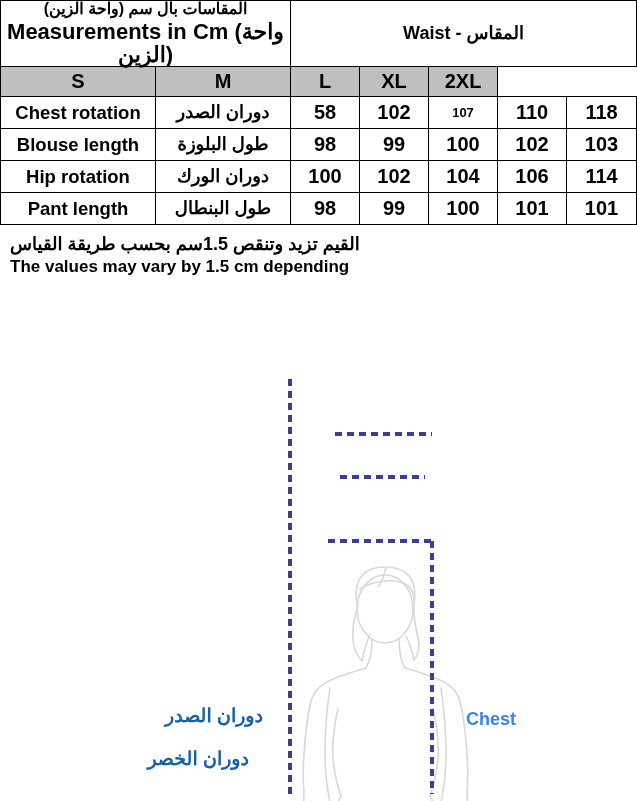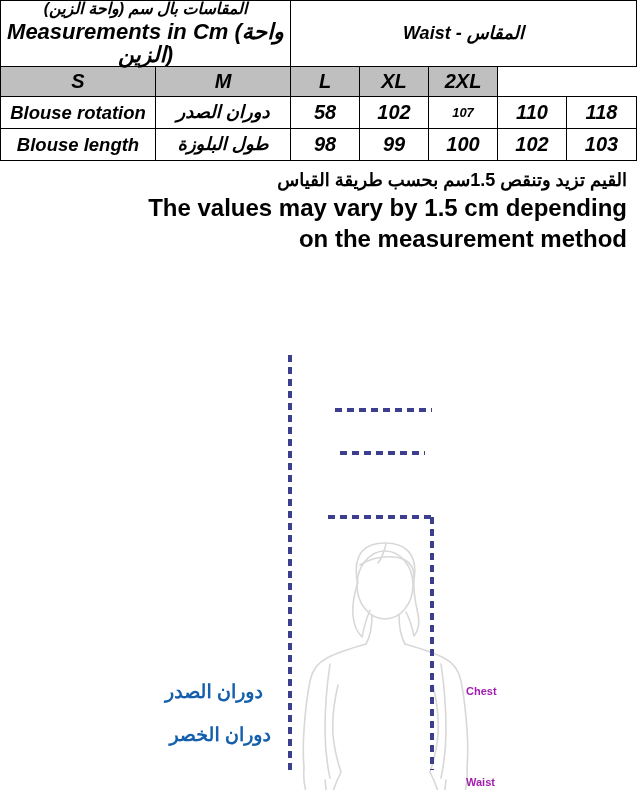--- a/index.html
+++ b/index.html
@@ -13,21 +13,20 @@
     font-family: "Liberation Sans", sans-serif;
     overflow: hidden;
     position: relative;
   }
 
   
   .size-table {
     width: 637px;
     border-collapse: collapse;
     table-layout: fixed;
-    font-style: italic;
   }
   .size-table td, .size-table th {
     border: 1px solid #000000;
     text-align: center;
     vertical-align: middle;
     font-weight: bold;
     color: #000000;
     padding: 0;
     line-height: 1.05;
   }
@@ -71,35 +70,35 @@
   }
   .val {
     font-size: 20px;
   }
   .val.small {
     font-size: 13px;
   }
 
   
   .note {
-    text-align: right;
+    text-align: left;
     padding: 8px 10px 6px 10px;
     color: #000000;
     font-weight: bold;
   }
   .note .note-ar {
     display: block;
     direction: rtl;
     font-size: 18px;
     line-height: 1.28;
   }
   .note .note-en1,
   .note .note-en2 {
     display: block;
-    font-size: 24px;
+    font-size: 17px;
     line-height: 1.3;
   }
 
   
   .figure-area {
     position: relative;
     width: 637px;
     height: 530px;
   }
   .figure-svg {
@@ -112,22 +111,22 @@
     white-space: nowrap;
     font-weight: bold;
   }
   .lbl-ar {
     color: #1560ac;
     font-size: 19px;
     direction: rtl;
     text-align: right;
   }
   .lbl-en {
-    color: #a21caf;
-    font-size: 11px;
+    color: #3b82f6;
+    font-size: 18px;
   }
 </style>
 </head>
 <body>
 
 <table class="size-table">
   <colgroup>
     <col class="c-en">
       <col class="c-ar">
     <col class="c-size">
@@ -146,47 +145,64 @@
     </tr>
     <tr>
       <td class="hdr-sizecode">S</td>
       <td class="hdr-sizecode">M</td>
       <td class="hdr-sizecode">L</td>
       <td class="hdr-sizecode">XL</td>
       <td class="hdr-sizecode">2XL</td>
     </tr>
 
     <tr>
-      <td class="row-label-en">Blouse rotation</td>
+      <td class="row-label-en">Chest rotation</td>
       <td class="row-label-ar">دوران الصدر</td>
       <td class="val">58</td>
       <td class="val">102</td>
       <td class="val small">107</td>
       <td class="val">110</td>
       <td class="val">118</td>
     </tr>
 
     <tr>
       <td class="row-label-en">Blouse length</td>
       <td class="row-label-ar">طول البلوزة</td>
       <td class="val">98</td>
       <td class="val">99</td>
       <td class="val">100</td>
       <td class="val">102</td>
       <td class="val">103</td>
     </tr>
 
-
+    <tr>
+      <td class="row-label-en">Hip rotation</td>
+      <td class="row-label-ar">دوران الورك</td>
+      <td class="val">100</td>
+      <td class="val">102</td>
+      <td class="val">104</td>
+      <td class="val">106</td>
+      <td class="val">114</td>
+    </tr>
+
+    <tr>
+      <td class="row-label-en">Pant length</td>
+      <td class="row-label-ar">طول البنطال</td>
+      <td class="val">98</td>
+      <td class="val">99</td>
+      <td class="val">100</td>
+      <td class="val">101</td>
+      <td class="val">101</td>
+    </tr>
   </tbody>
 </table>
 
 <div class="note">
   <span class="note-ar">القيم تزيد وتنقص 1.5سم بحسب طريقة القياس</span>
   <span class="note-en1">The values may vary by 1.5 cm depending</span>
-  <span class="note-en2">on the measurement method</span>
 </div>
 
 <div class="figure-area">
 
   <svg class="figure-svg" width="637" height="530" viewBox="0 0 637 530">
 
     <g fill="none" stroke="#d8d8d8" stroke-width="1.6" stroke-linecap="round" stroke-linejoin="round">
 
       <ellipse cx="385" cy="325" rx="28" ry="34"></ellipse>
 
@@ -259,18 +275,18 @@
     <g stroke="#3c3f8f" stroke-width="4" fill="none">
       <line x1="335" y1="150" x2="432" y2="150" stroke-dasharray="7 5"></line>
       <line x1="340" y1="193" x2="425" y2="193" stroke-dasharray="7 5"></line>
       <line x1="328" y1="257" x2="435" y2="257" stroke-dasharray="7 5"></line>
       <line x1="290" y1="95" x2="290" y2="510" stroke-dasharray="7 5"></line>
       <line x1="432" y1="257" x2="432" y2="510" stroke-dasharray="7 5"></line>
     </g>
   </svg>
 
   <div class="lbl lbl-ar" style="right:374px; top:420px;">دوران الصدر</div>
-  <div class="lbl lbl-ar" style="right:366px; top:463px;text-align:right;">دوران الخصر</div>
+  <div class="lbl lbl-ar" style="right:388px; top:463px;text-align:right;">دوران الخصر</div>
 
   <div class="lbl lbl-en" style="left:466px; top:425px;">Chest</div>
   <div class="lbl lbl-en" style="left:466px; top:468px;margin-top:48px;">Waist</div>
 
 </div>
 
 </body></html>

